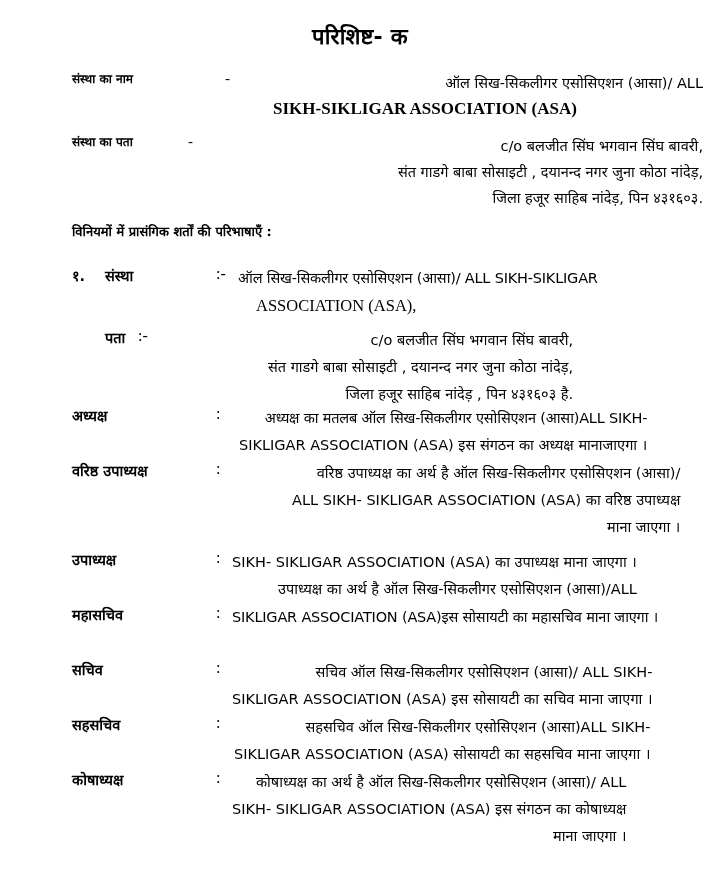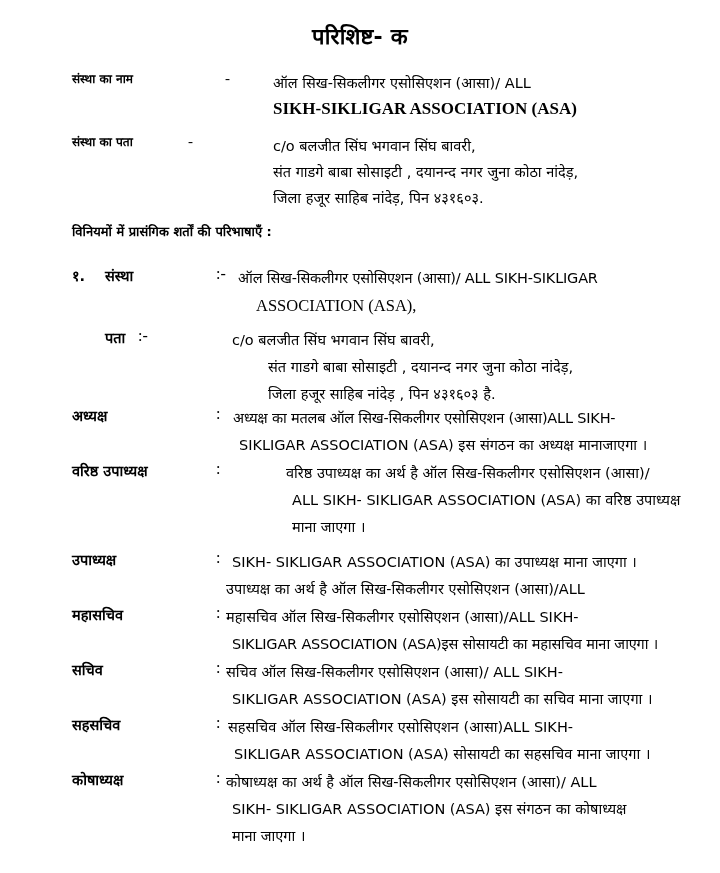--- a/index.html
+++ b/index.html
@@ -63,20 +63,21 @@
   }
   .line {
     display: block;
     white-space: nowrap;
     font-size: 15.5px;
     line-height: 26px;
   }
   .dev {
     font-family: "DejaVu Sans", sans-serif;
     font-size: 14.5px;
+    text-align: right;
   }
   .lat {
     font-family: "Liberation Serif", "DejaVu Serif", serif;
     font-size: 16.5px;
   }
   .bold-lat {
     font-family: "Liberation Serif", serif;
     font-weight: bold;
     font-size: 17px;
   }
@@ -199,21 +200,20 @@
     <span class="def-body" style="left:226px;">
       <span class="line dev ind3">SIKH- SIKLIGAR ASSOCIATION (ASA) का उपाध्यक्ष माना जाएगा ।</span>
       <span class="line dev">उपाध्यक्ष का अर्थ है ऑल सिख-सिकलीगर एसोसिएशन (आसा)/ALL</span>
     </span>
   </div>
 
   <div class="def-row" style="top:604px;">
     <span class="def-term" style="left:72px;">महासचिव</span>
     <span class="def-body" style="left:216px;">:</span>
     <span class="def-body" style="left:226px;">
-      <span class="line dev">महासचिव ऑल सिख-सिकलीगर एसोसिएशन (आसा)/ALL SIKH-</span>
       <span class="line dev ind3 tight">SIKLIGAR ASSOCIATION (ASA)इस सोसायटी का महासचिव माना जाएगा ।</span>
     </span>
   </div>
 
   <div class="def-row" style="top:659px;">
     <span class="def-term" style="left:72px;">सचिव</span>
     <span class="def-body" style="left:216px;">:</span>
     <span class="def-body" style="left:226px;">
       <span class="line dev">सचिव ऑल सिख-सिकलीगर एसोसिएशन (आसा)/ ALL SIKH-</span>
       <span class="line dev ind3">SIKLIGAR ASSOCIATION (ASA) इस सोसायटी का सचिव माना जाएगा ।</span>

